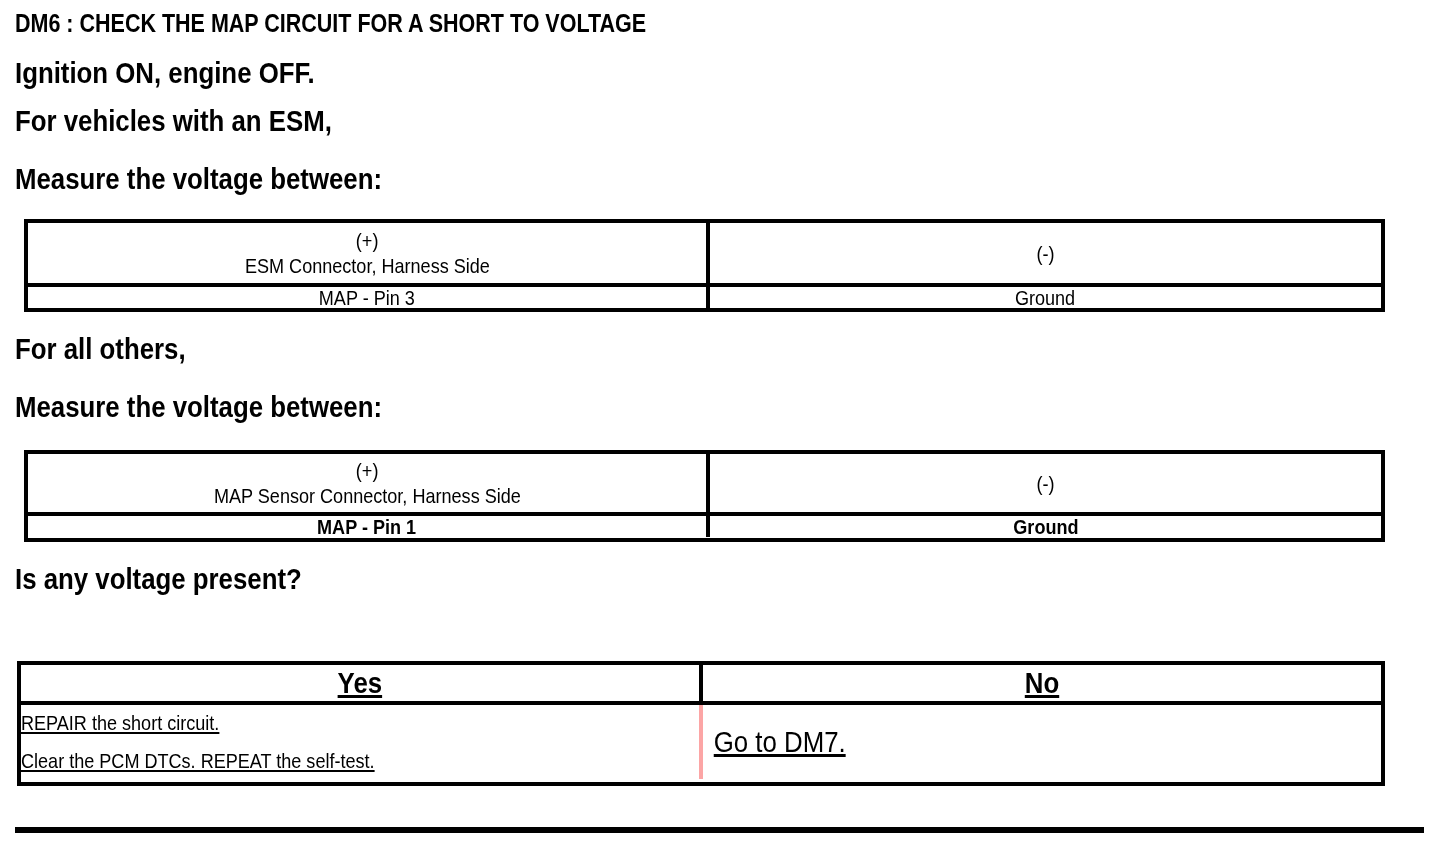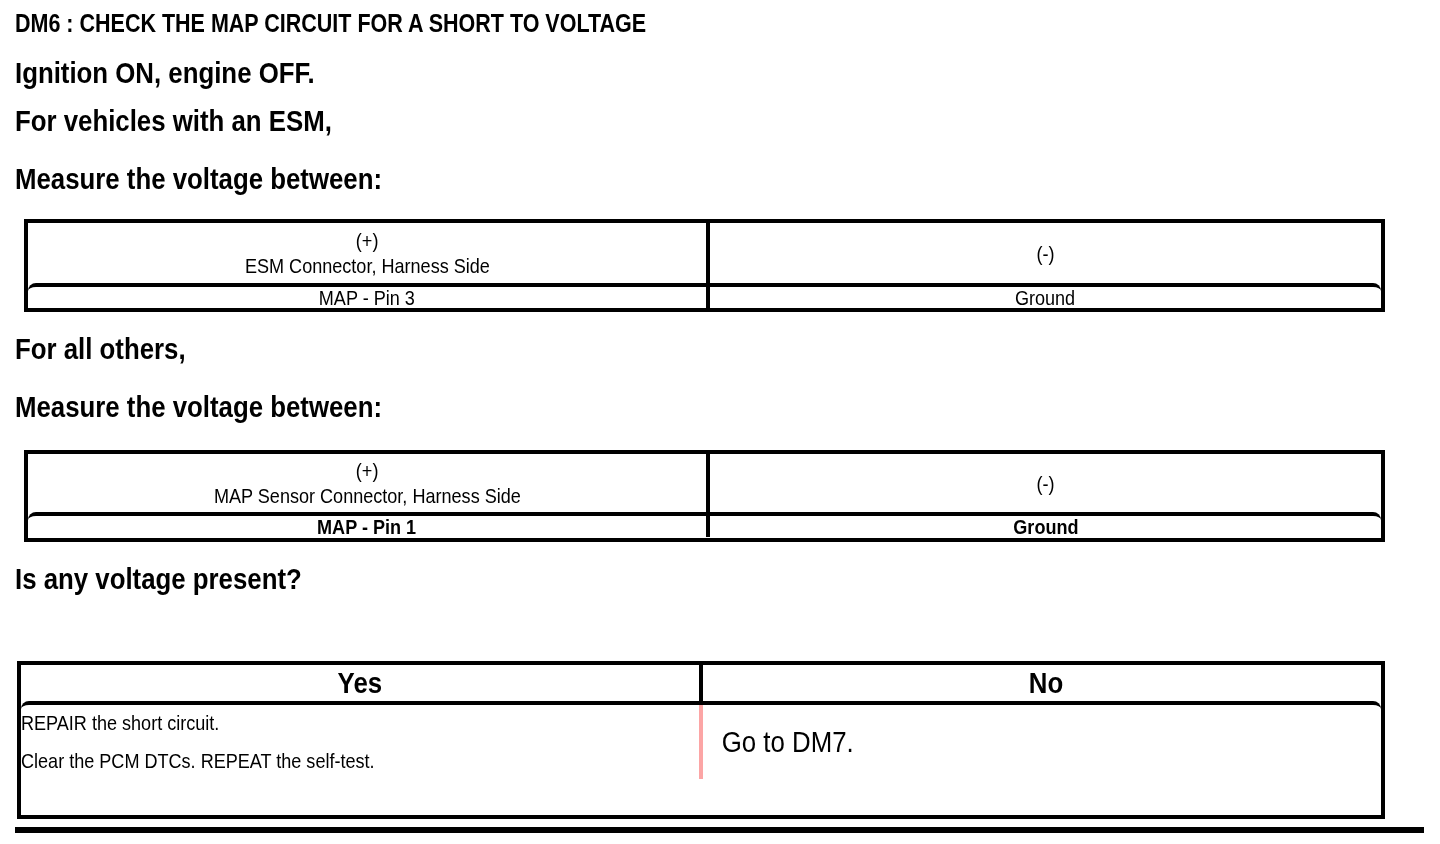--- a/index.html
+++ b/index.html
@@ -33,21 +33,21 @@
   .l6{top:562px;text-align:right;}
 
   
   .tbl{
     position:absolute;
     border:4px solid #000;
     box-sizing:border-box;
     background:#fff;
   }
   .trow{display:flex;box-sizing:border-box;}
-  .trow.div{border-top:4px solid #000;border-radius:8px;}
+  .trow.div{border-top:4px solid #000;}
   .tcell{
     box-sizing:border-box;
     display:flex;flex-direction:column;align-items:center;justify-content:center;
     font-size:21px;line-height:25px;
     overflow:hidden;
   }
   .tcell.r{border-left:4px solid #000;}
   .tcell .sub{display:block;}
 
   
@@ -58,25 +58,25 @@
   #table-esm .c-right{width:675px;}
 
   
   #table-map{left:24px;top:450px;width:1361px;height:92px;}
   #table-map .r1{height:58px;}
   #table-map .r2{height:25px;font-weight:bold;}
   #table-map .c-left{width:678px;}
   #table-map .c-right{width:675px;}
 
   
-  #table-answer{left:17px;top:661px;width:1368px;height:158px;}
+  #table-answer{left:17px;top:661px;width:1368px;height:125px;text-decoration:underline;}
   #table-answer .hrow{height:36px;}
   #table-answer .brow{height:78px;}
   #table-answer .c-left{width:678px;}
-  #table-answer .c-right{width:682px;padding-left:8px;}
+  #table-answer .c-right{width:682px;}
   #table-answer .hcell{
     display:flex;align-items:center;justify-content:center;
     font-size:30px;font-weight:bold;line-height:32px;box-sizing:border-box;
   }
   #table-answer .hcell.r{border-left:4px solid #000;}
   #table-answer .bcell-left{
     display:flex;flex-direction:column;justify-content:center;align-items:flex-start;
     font-size:21px;line-height:38px;box-sizing:border-box;padding-left:0px;
   }
   #table-answer .bcell-right{

